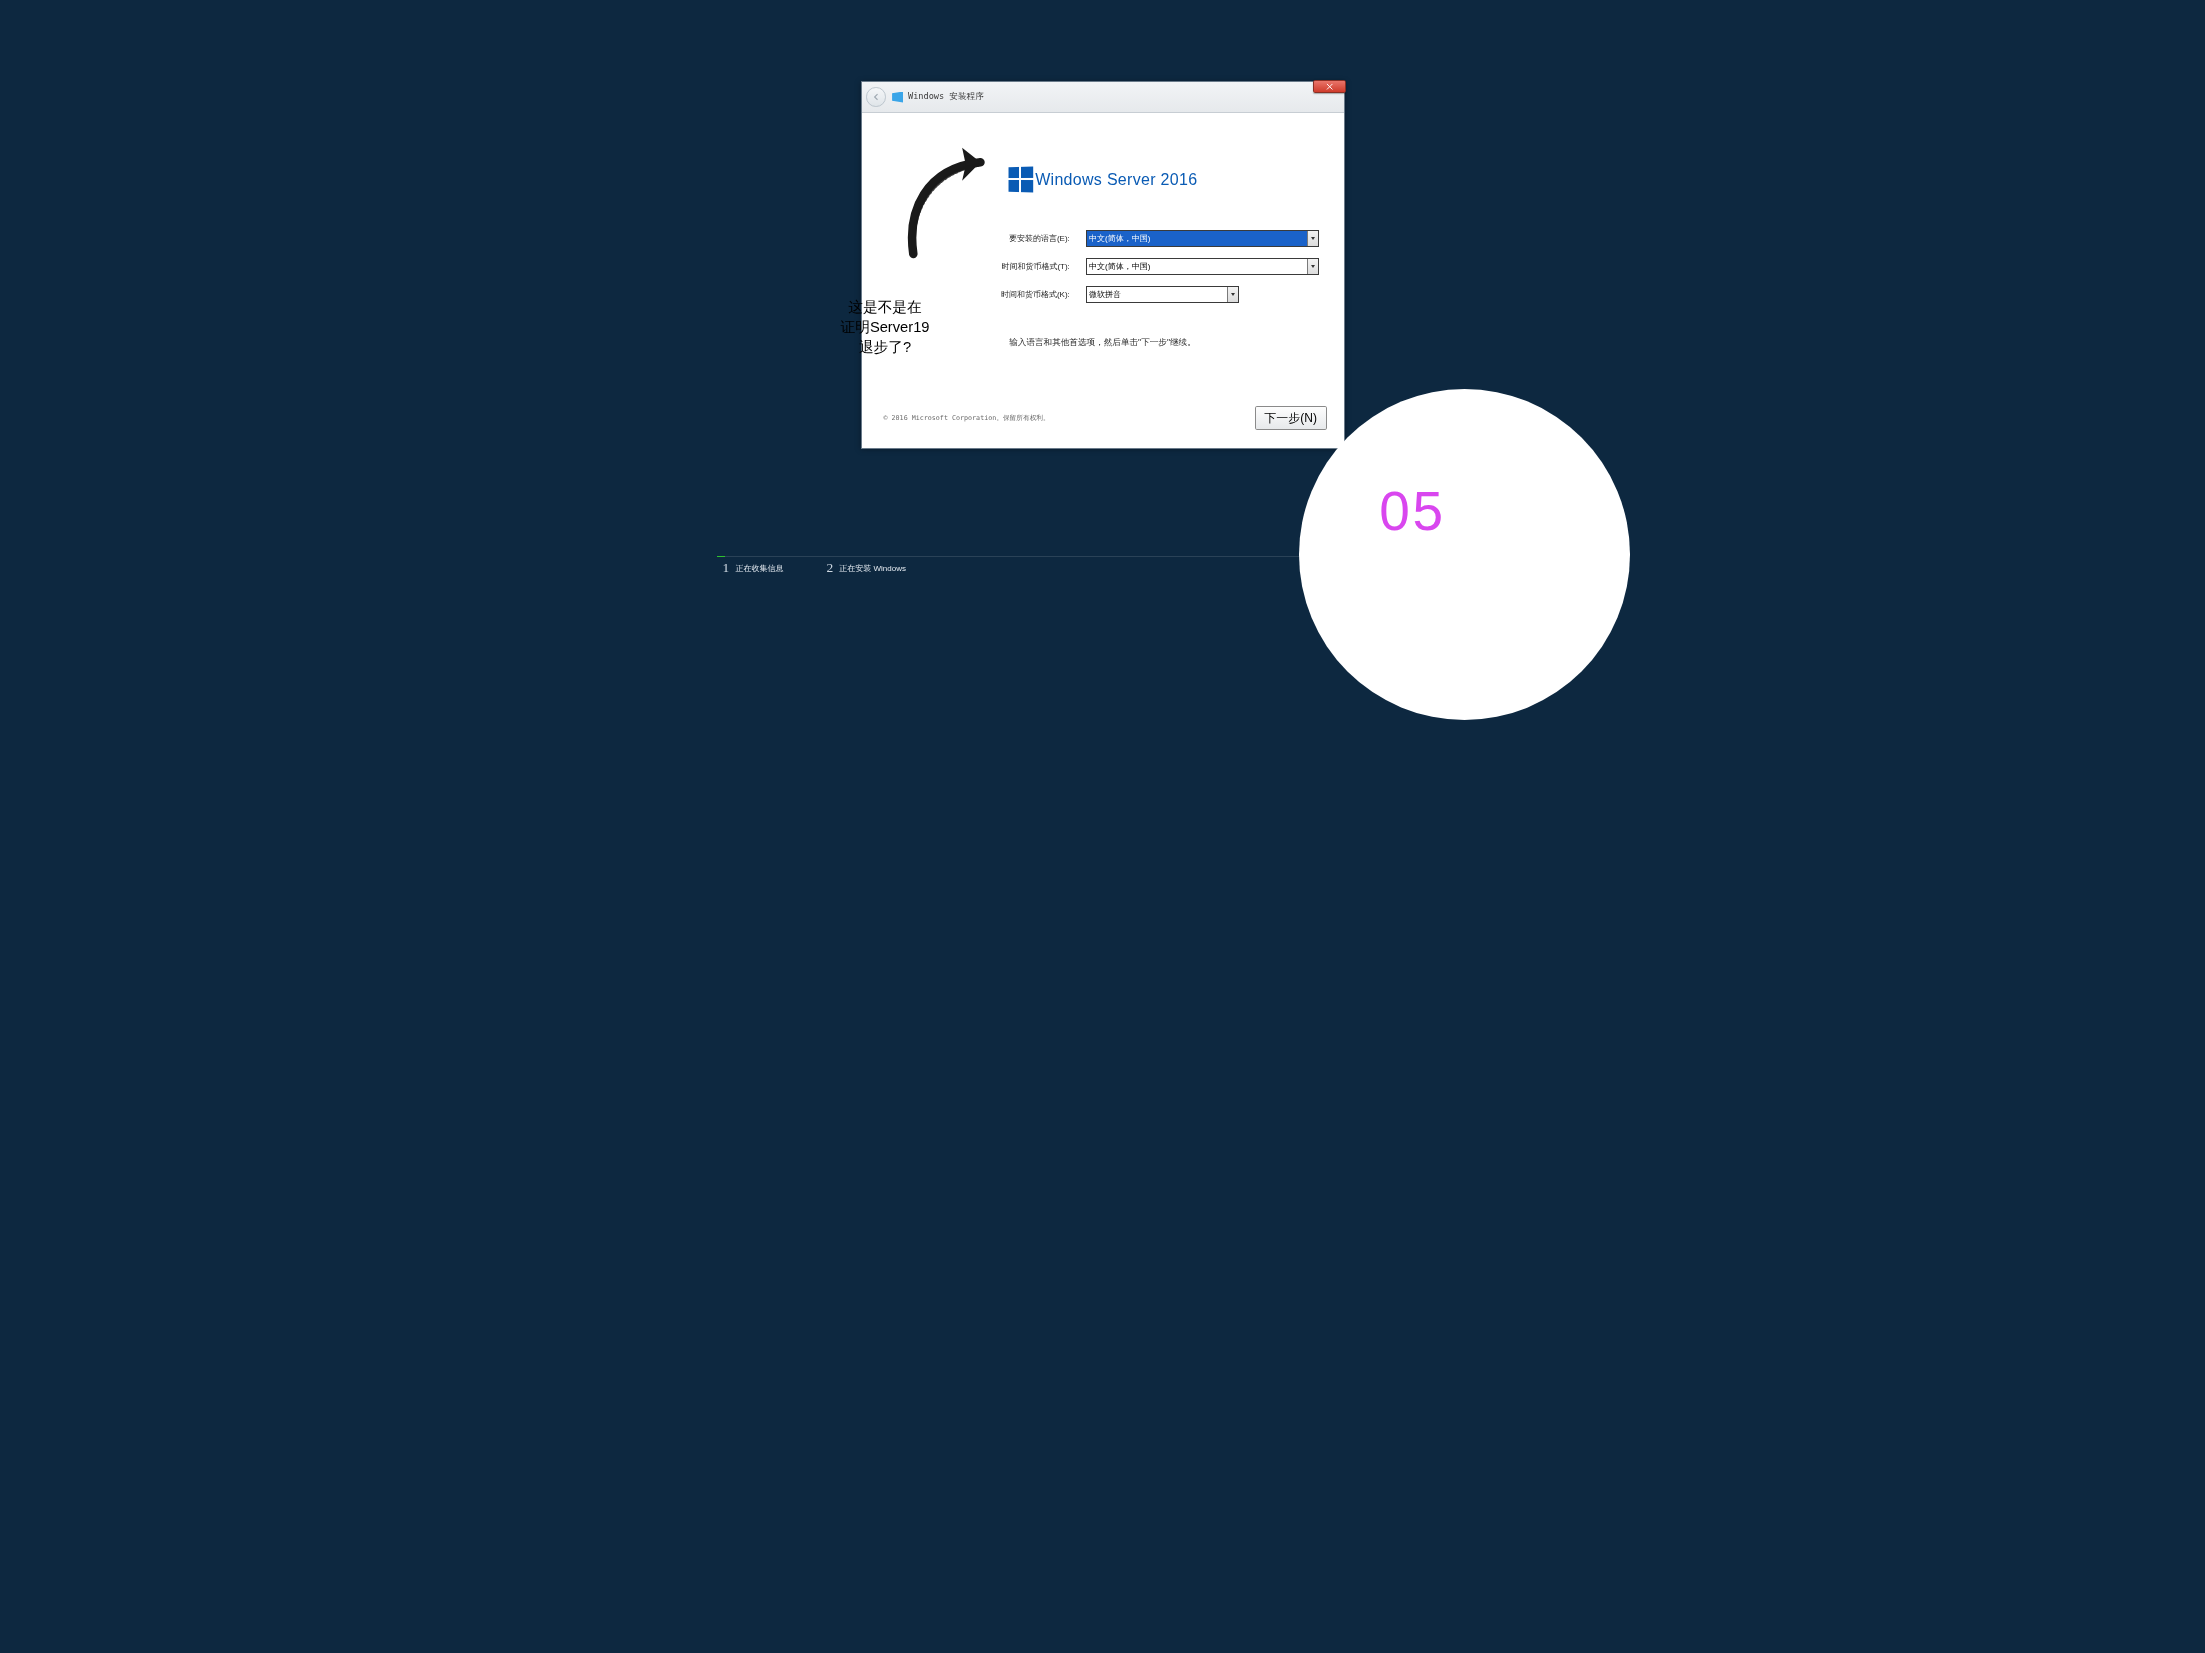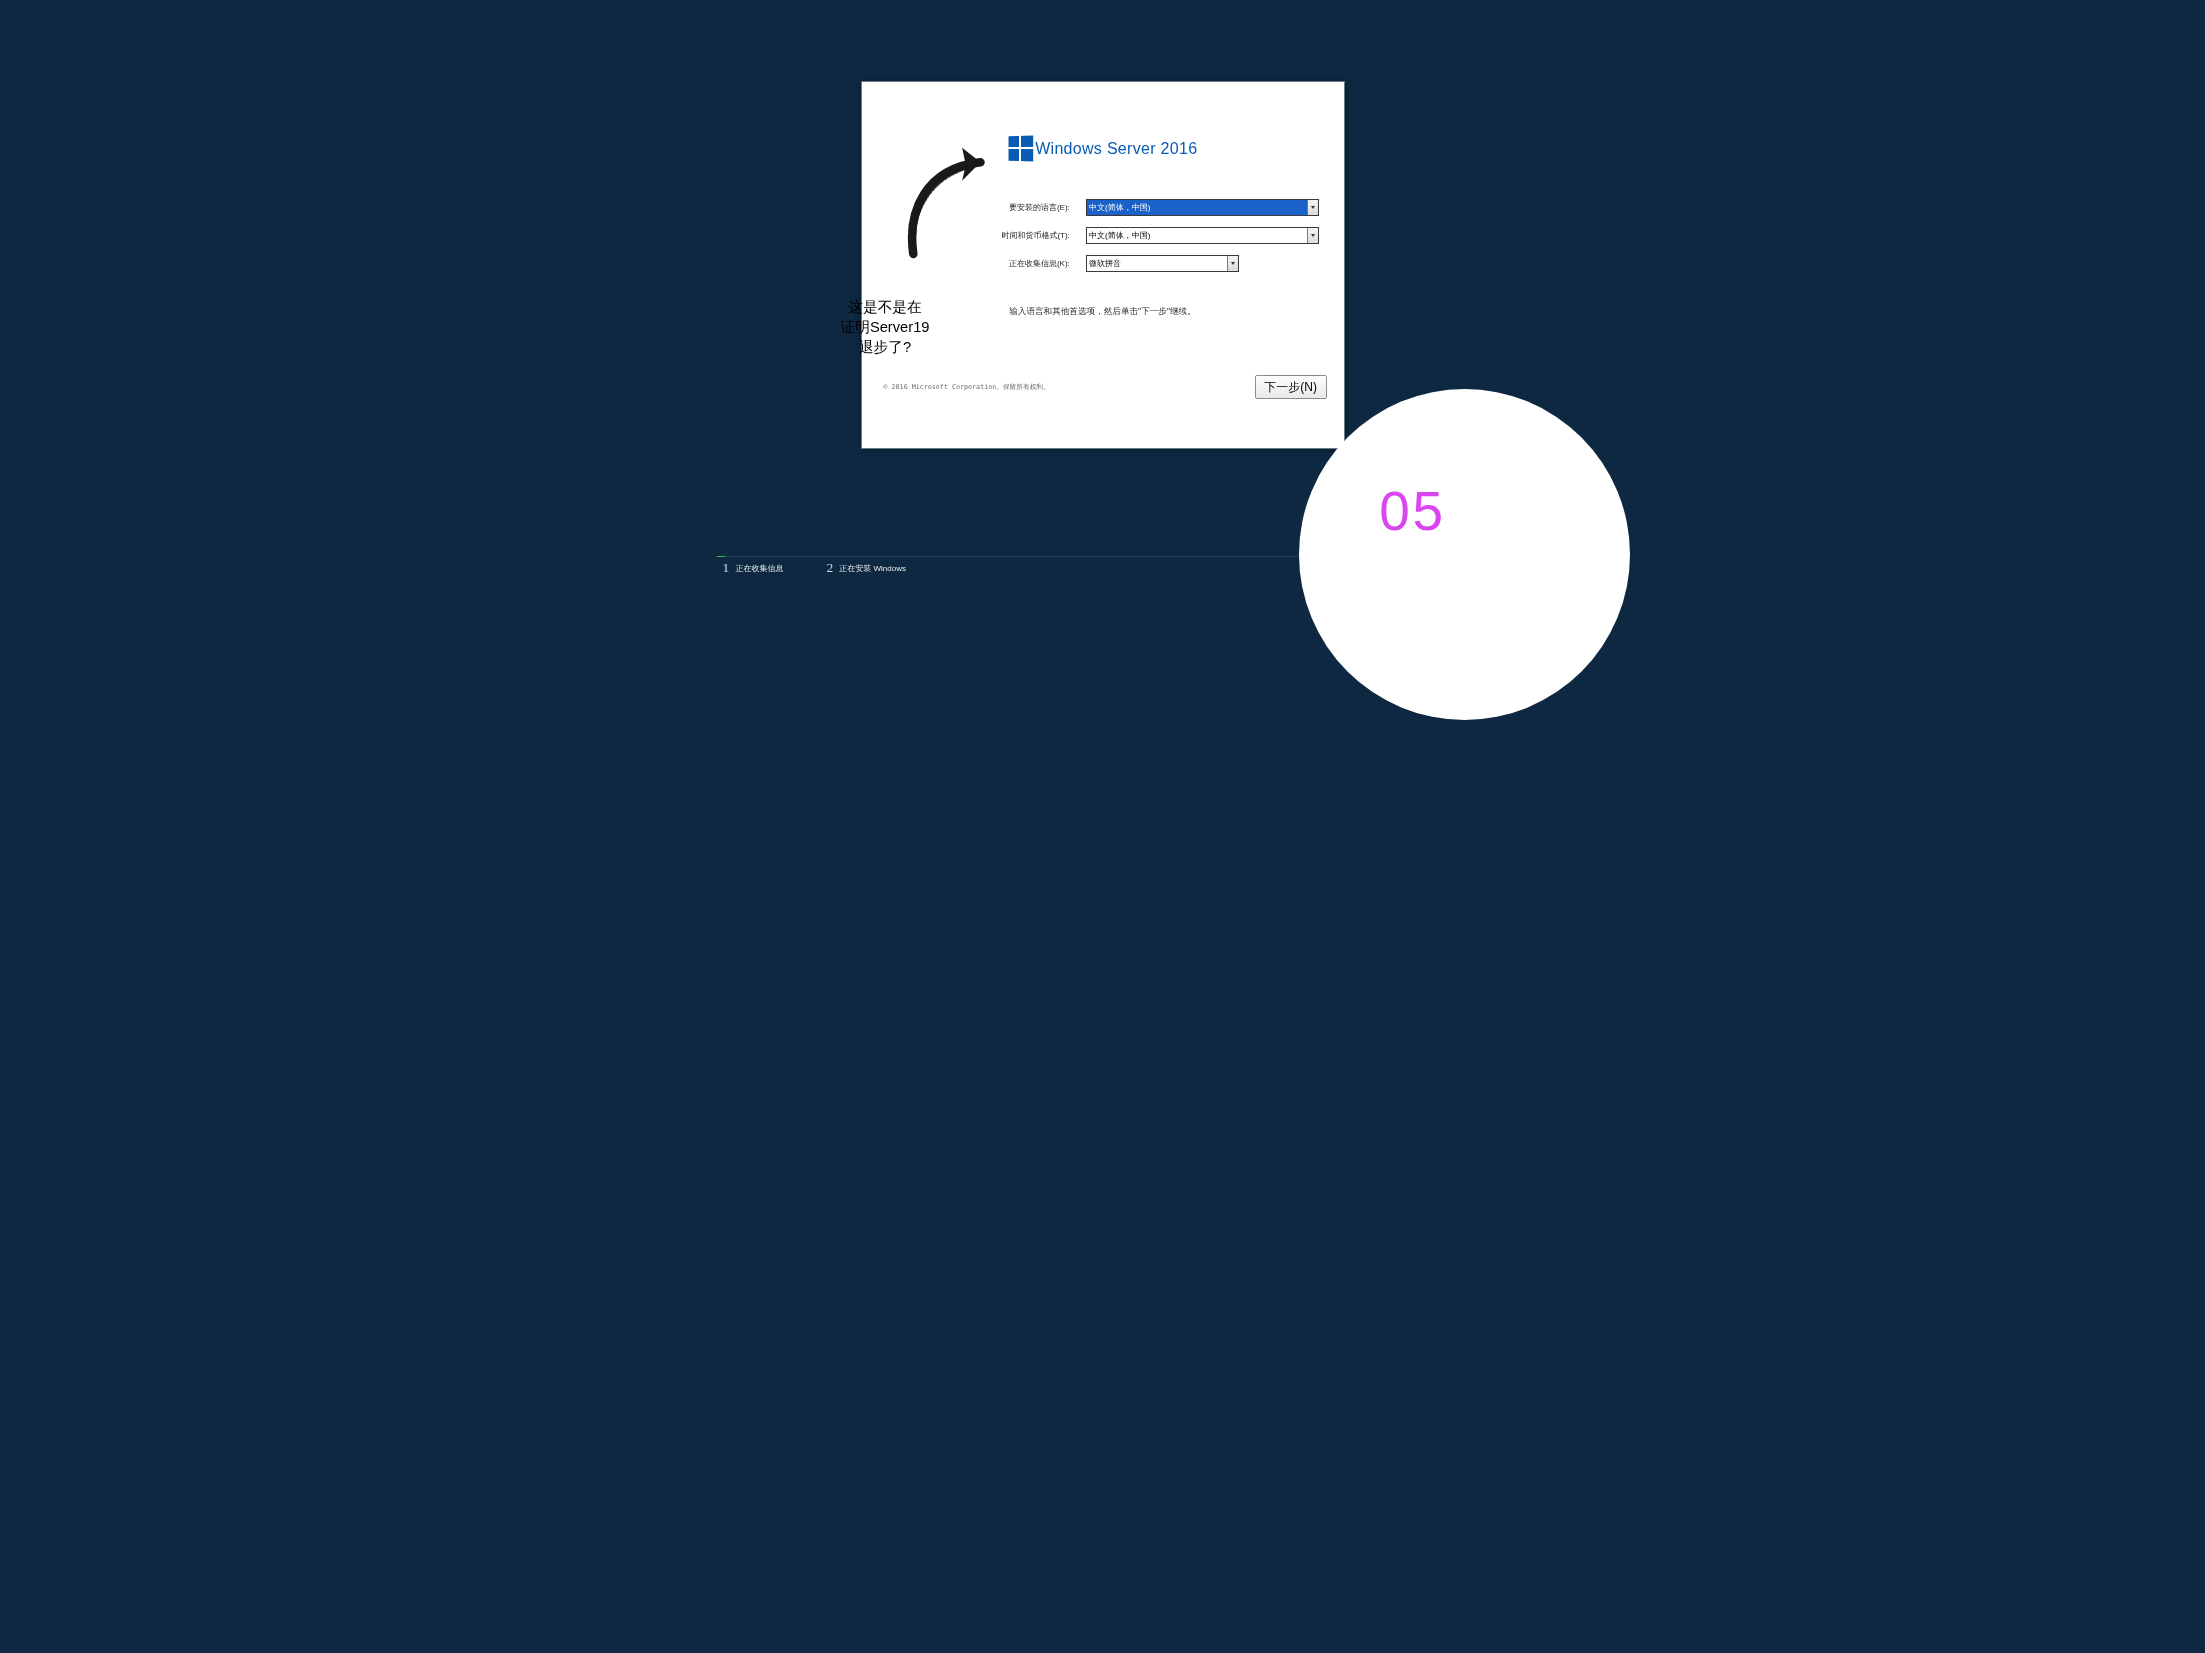--- a/index.html
+++ b/index.html
@@ -236,20 +236,34 @@
     width: 107px; height: 116px;
     pointer-events:none;
   }
 </style>
 </head>
 <body>
 
 <div class="stage">
 
   <div class="window">
+    <div class="titlebar">
+      <div class="back-btn">
+        <svg viewBox="0 0 24 24">
+            <path d="M15 4l-8 8 8 8 2-2-6-6 6-6z"></path>
+          </svg>
+      </div>
+      <div class="win-flag"></div>
+      <div class="titlebar-text">Windows 安装程序</div>
+      <div class="close-btn">
+        <svg viewBox="0 0 16 16">
+            <path fill="#fff" d="M2 2l12 12M14 2L2 14" stroke="#fff" stroke-width="2"></path>
+          </svg>
+      </div>
+    </div>
 
     <div class="content">
       <div class="brand">
         <div class="brand-logo">
           <span></span>
             <span></span>
             <span></span>
             <span></span>
         </div>
         <div class="brand-text">Windows Server 2016</div>
@@ -264,21 +278,21 @@
           </div>
         </div>
         <div class="row">
           <label>时间和货币格式(T):</label>
           <div class="combo">
             <span>中文(简体，中国)</span>
             <div class="arrow-btn"></div>
           </div>
         </div>
         <div class="row">
-          <label>正在收集信息(K):</label>
+          <label>时间和货币格式(K):</label>
           <div class="combo short">
             <span>微软拼音</span>
             <div class="arrow-btn"></div>
           </div>
         </div>
       </div>
 
       <div class="instruction">输入语言和其他首选项，然后单击"下一步"继续。</div>
 
       <div class="footer-row">

